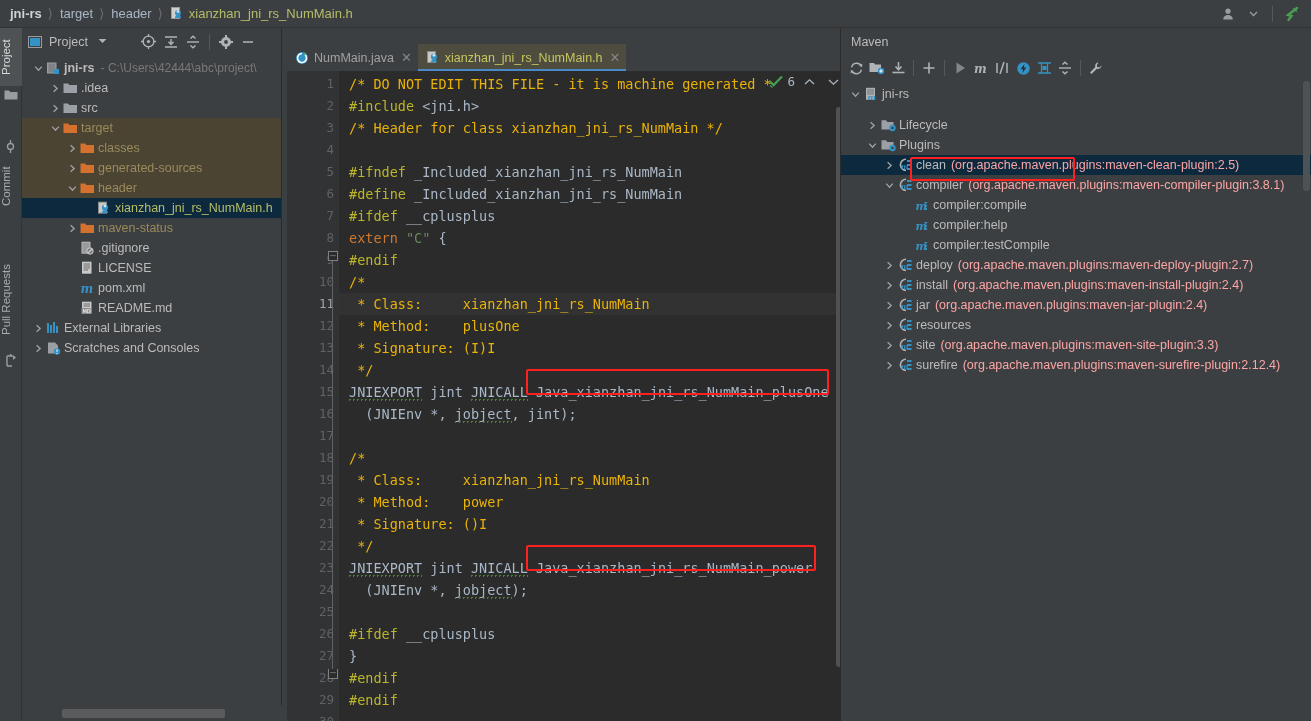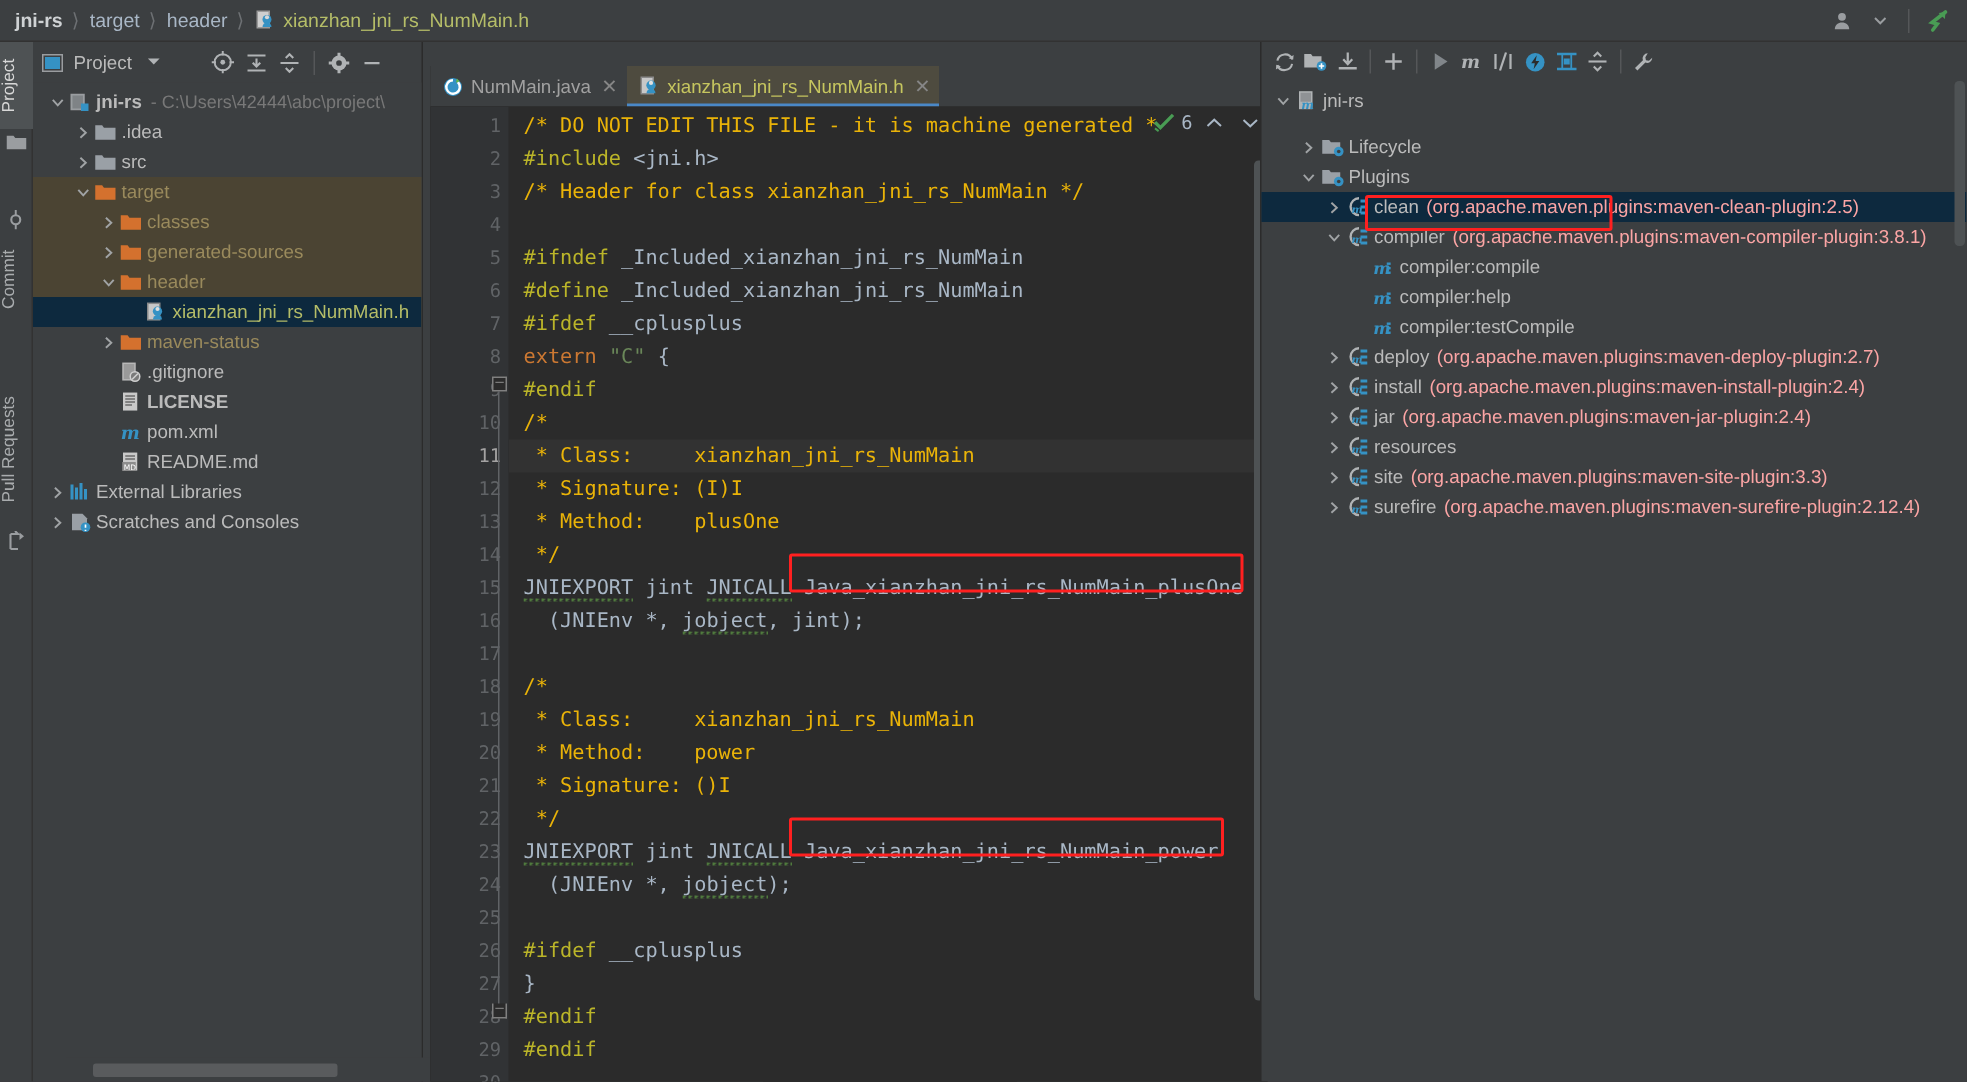--- a/index.html
+++ b/index.html
@@ -413,21 +413,21 @@
             <span class="ico">
               <svg width="15" height="14" viewBox="0 0 15 14">
                 <rect x="1.5" y="0.7" width="9" height="12" fill="#b8b8b8"></rect>
                 <rect x="2.5" y="1.7" width="7" height="10" fill="#9a9a9a"></rect>
                 <circle cx="10" cy="10" r="3.2" fill="#7a7a7a" stroke="#cfcfcf" stroke-width="1"></circle>
                 <path d="M8 12l4-4" stroke="#cfcfcf" stroke-width="1.1"></path>
               </svg>
             </span>
             <span class="lbl">.gitignore</span>
           </div>
-          <div class="node" style="padding-left: 44px; font-weight: bold;">
+          <div class="node" style="padding-left: 44px;">
             <span class="arrow"></span>
             <span class="ico">
               <svg width="15" height="14" viewBox="0 0 15 14">
                 <rect x="2" y="0.7" width="9.5" height="12" fill="#c9c9c9"></rect>
                 <path d="M3.5 3h6.5M3.5 5h6.5M3.5 7h6.5M3.5 9h4.5" stroke="#6a6a6a" stroke-width="1"></path>
               </svg>
             </span>
             <span class="lbl">LICENSE</span>
           </div>
           <div class="node" style="padding-left: 44px;">
@@ -563,22 +563,22 @@
             <div class="cline"><span class="pp">#include</span><span class="txt"> &lt;jni.h&gt;</span></div>
             <div class="cline"><span class="cmt">/* Header for class xianzhan_jni_rs_NumMain */</span></div>
             <div class="cline">&nbsp;</div>
             <div class="cline"><span class="pp">#ifndef</span><span class="txt"> _Included_xianzhan_jni_rs_NumMain</span></div>
             <div class="cline"><span class="pp">#define</span><span class="txt"> _Included_xianzhan_jni_rs_NumMain</span></div>
             <div class="cline"><span class="pp">#ifdef</span><span class="txt"> __cplusplus</span></div>
             <div class="cline"><span class="kw">extern</span><span class="txt"> </span><span class="str">"C"</span><span class="txt"> {</span></div>
             <div class="cline"><span class="pp">#endif</span></div>
             <div class="cline"><span class="cmt">/*</span></div>
             <div class="cline cur"><span class="cmt"> * Class:     xianzhan_jni_rs_NumMain</span></div>
+            <div class="cline"><span class="cmt"> * Method:    plusOne</span></div>
             <div class="cline"><span class="cmt"> * Signature: (I)I</span></div>
-            <div class="cline"><span class="cmt"> * Method:    plusOne</span></div>
             <div class="cline"><span class="cmt"> */</span></div>
             <div class="cline"><span class="txt wavy">JNIEXPORT</span><span class="txt"> jint </span><span class="txt wavy">JNICALL</span><span class="txt"> Java_xianzhan_jni_rs_NumMain_plusOne</span></div>
             <div class="cline"><span class="txt">  (JNIEnv *, </span><span class="txt wavy">jobject</span><span class="txt">, jint);</span></div>
             <div class="cline">&nbsp;</div>
             <div class="cline"><span class="cmt">/*</span></div>
             <div class="cline"><span class="cmt"> * Class:     xianzhan_jni_rs_NumMain</span></div>
             <div class="cline"><span class="cmt"> * Method:    power</span></div>
             <div class="cline"><span class="cmt"> * Signature: ()I</span></div>
             <div class="cline"><span class="cmt"> */</span></div>
             <div class="cline"><span class="txt wavy">JNIEXPORT</span><span class="txt"> jint </span><span class="txt wavy">JNICALL</span><span class="txt"> Java_xianzhan_jni_rs_NumMain_power</span></div>
@@ -614,20 +614,23 @@
       </span>
       <span style="margin-left:10px;">
         <svg width="11" height="8" viewBox="0 0 11 8">
             <path d="M1 2l4.5 4.2L10 2" stroke="#a9b7c6" stroke-width="1.3" fill="none"></path>
           </svg>
       </span>
     </div>
   </div>
 
   <div class="maven">
+    <div class="maven-head">
+      <span>Maven</span>
+    </div>
     <div class="maven-toolbar">
       <div class="tb-btn">
         <svg width="15" height="15" viewBox="0 0 15 15">
             <path d="M12.5 5.5A5.2 5.2 0 0 0 2.6 6.4" stroke="#b0b3b5" stroke-width="1.4" fill="none"></path>
             <path d="M2.5 9.5A5.2 5.2 0 0 0 12.4 8.6" stroke="#b0b3b5" stroke-width="1.4" fill="none"></path>
             <path d="M13.4 2.6l-0.3 3.2-3-0.9z" fill="#b0b3b5"></path>
             <path d="M1.6 12.4l0.3-3.2 3 0.9z" fill="#b0b3b5"></path>
           </svg>
       </div>
       <div class="tb-btn">

